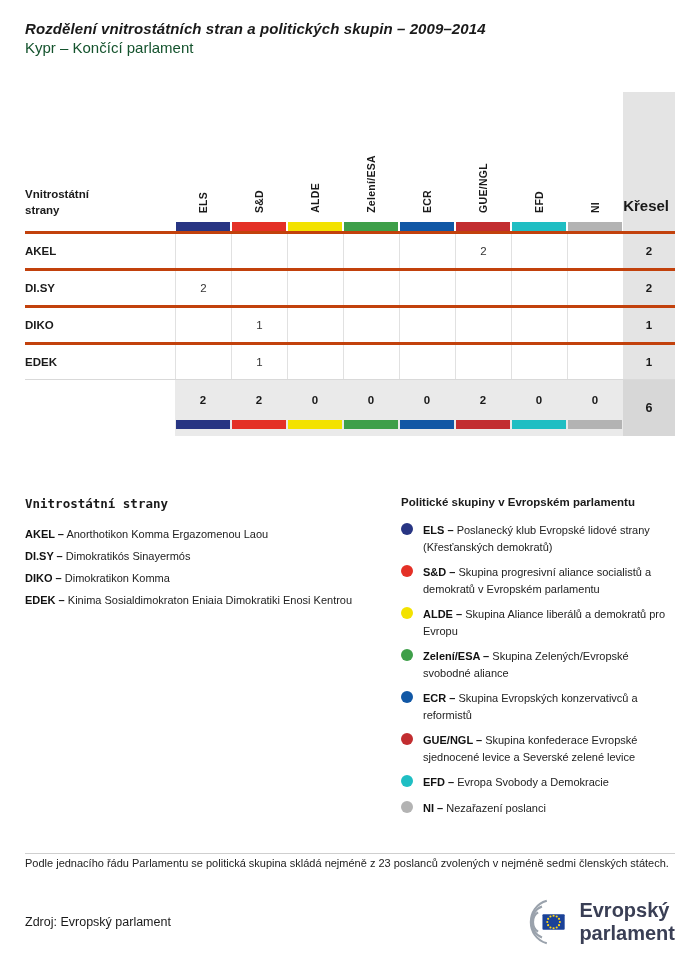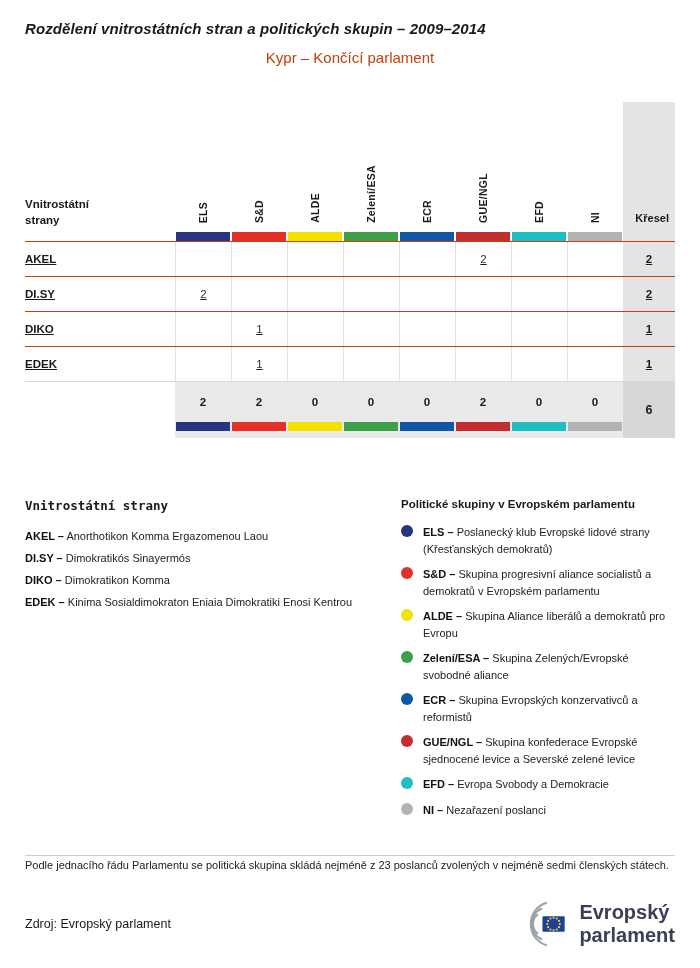--- a/index.html
+++ b/index.html
@@ -1,37 +1,37 @@
 <!DOCTYPE html>
 <html><head>
 <meta charset="utf-8">
 <style>
   html,body{margin:0;padding:0;background:#ffffff;}
   body{font-family:"Liberation Sans", sans-serif;color:#1a1a1a;}
   .page{width:700px;min-height:968px;box-sizing:border-box;padding:20px 25px 24px;position:relative;}
 
   .title{font-size:15px;font-weight:bold;letter-spacing:0.1px;font-style:italic;}
-  .subtitle{font-size:15px;font-weight:400;color:#c2410c;margin-top:12px;text-align:center;}
+  .subtitle{font-size:15px;font-weight:400;color:#14532d;margin-top:2px;}
 
   
   .table-wrap{margin-top:36px;}
   .trow{display:grid;grid-template-columns:150px repeat(8,56px) 52px;}
 
   .thead{height:130px;}
   .cell-rowhead{display:flex;align-items:flex-end;}
   .rowhead-text{font-weight:bold;font-size:11.5px;line-height:1.4;width:70px;overflow-wrap:anywhere;padding-bottom:4px;}
   .cell-grouphead{display:flex;align-items:flex-end;justify-content:center;padding-bottom:9px;}
   .vlabel{writing-mode:vertical-rl;transform:rotate(180deg);font-weight:bold;font-size:10.5px;letter-spacing:0.3px;white-space:nowrap;}
-  .cell-seatlabel{background:#e4e4e4;display:flex;align-items:flex-end;justify-content:flex-end;padding:0 6px 8px 0;font-weight:bold;font-size:11px;}
+  .cell-seatlabel{background:#e4e4e4;display:flex;align-items:flex-end;justify-content:flex-end;padding:0 6px 8px 0;font-weight:bold;font-size:15px;}
 
   .tbars{height:9px;}
   .bar{height:9px;margin:0 1px;}
   .seat-bg{background:#e4e4e4;}
 
-  .row-data{height:34px;border-top:1px solid #c2410c;text-decoration:underline;}
+  .row-data{height:34px;border-top:3px solid #c2410c;}
   .row-data>div{display:flex;align-items:center;}
   .cell-party{font-weight:bold;font-size:11.5px;}
   .cell-val{justify-content:center;font-size:11.5px;color:#333;border-left:1px solid #e1e1e1;}
   .cell-seat{background:#e4e4e4;justify-content:center;font-weight:bold;font-size:11.5px;}
 
   .row-totals{border-top:1px solid #d9d9d9;height:56px;}
   .tot-col{background:#eaeaea;display:flex;flex-direction:column;}
   .tot-val{flex:1;display:flex;align-items:center;justify-content:center;font-weight:bold;font-size:11.5px;}
   .tot-bar{height:9px;margin:0 1px 7px;}
   .tot-seat{background:#d7d7d7;display:flex;align-items:center;justify-content:center;font-weight:bold;font-size:12.5px;}

